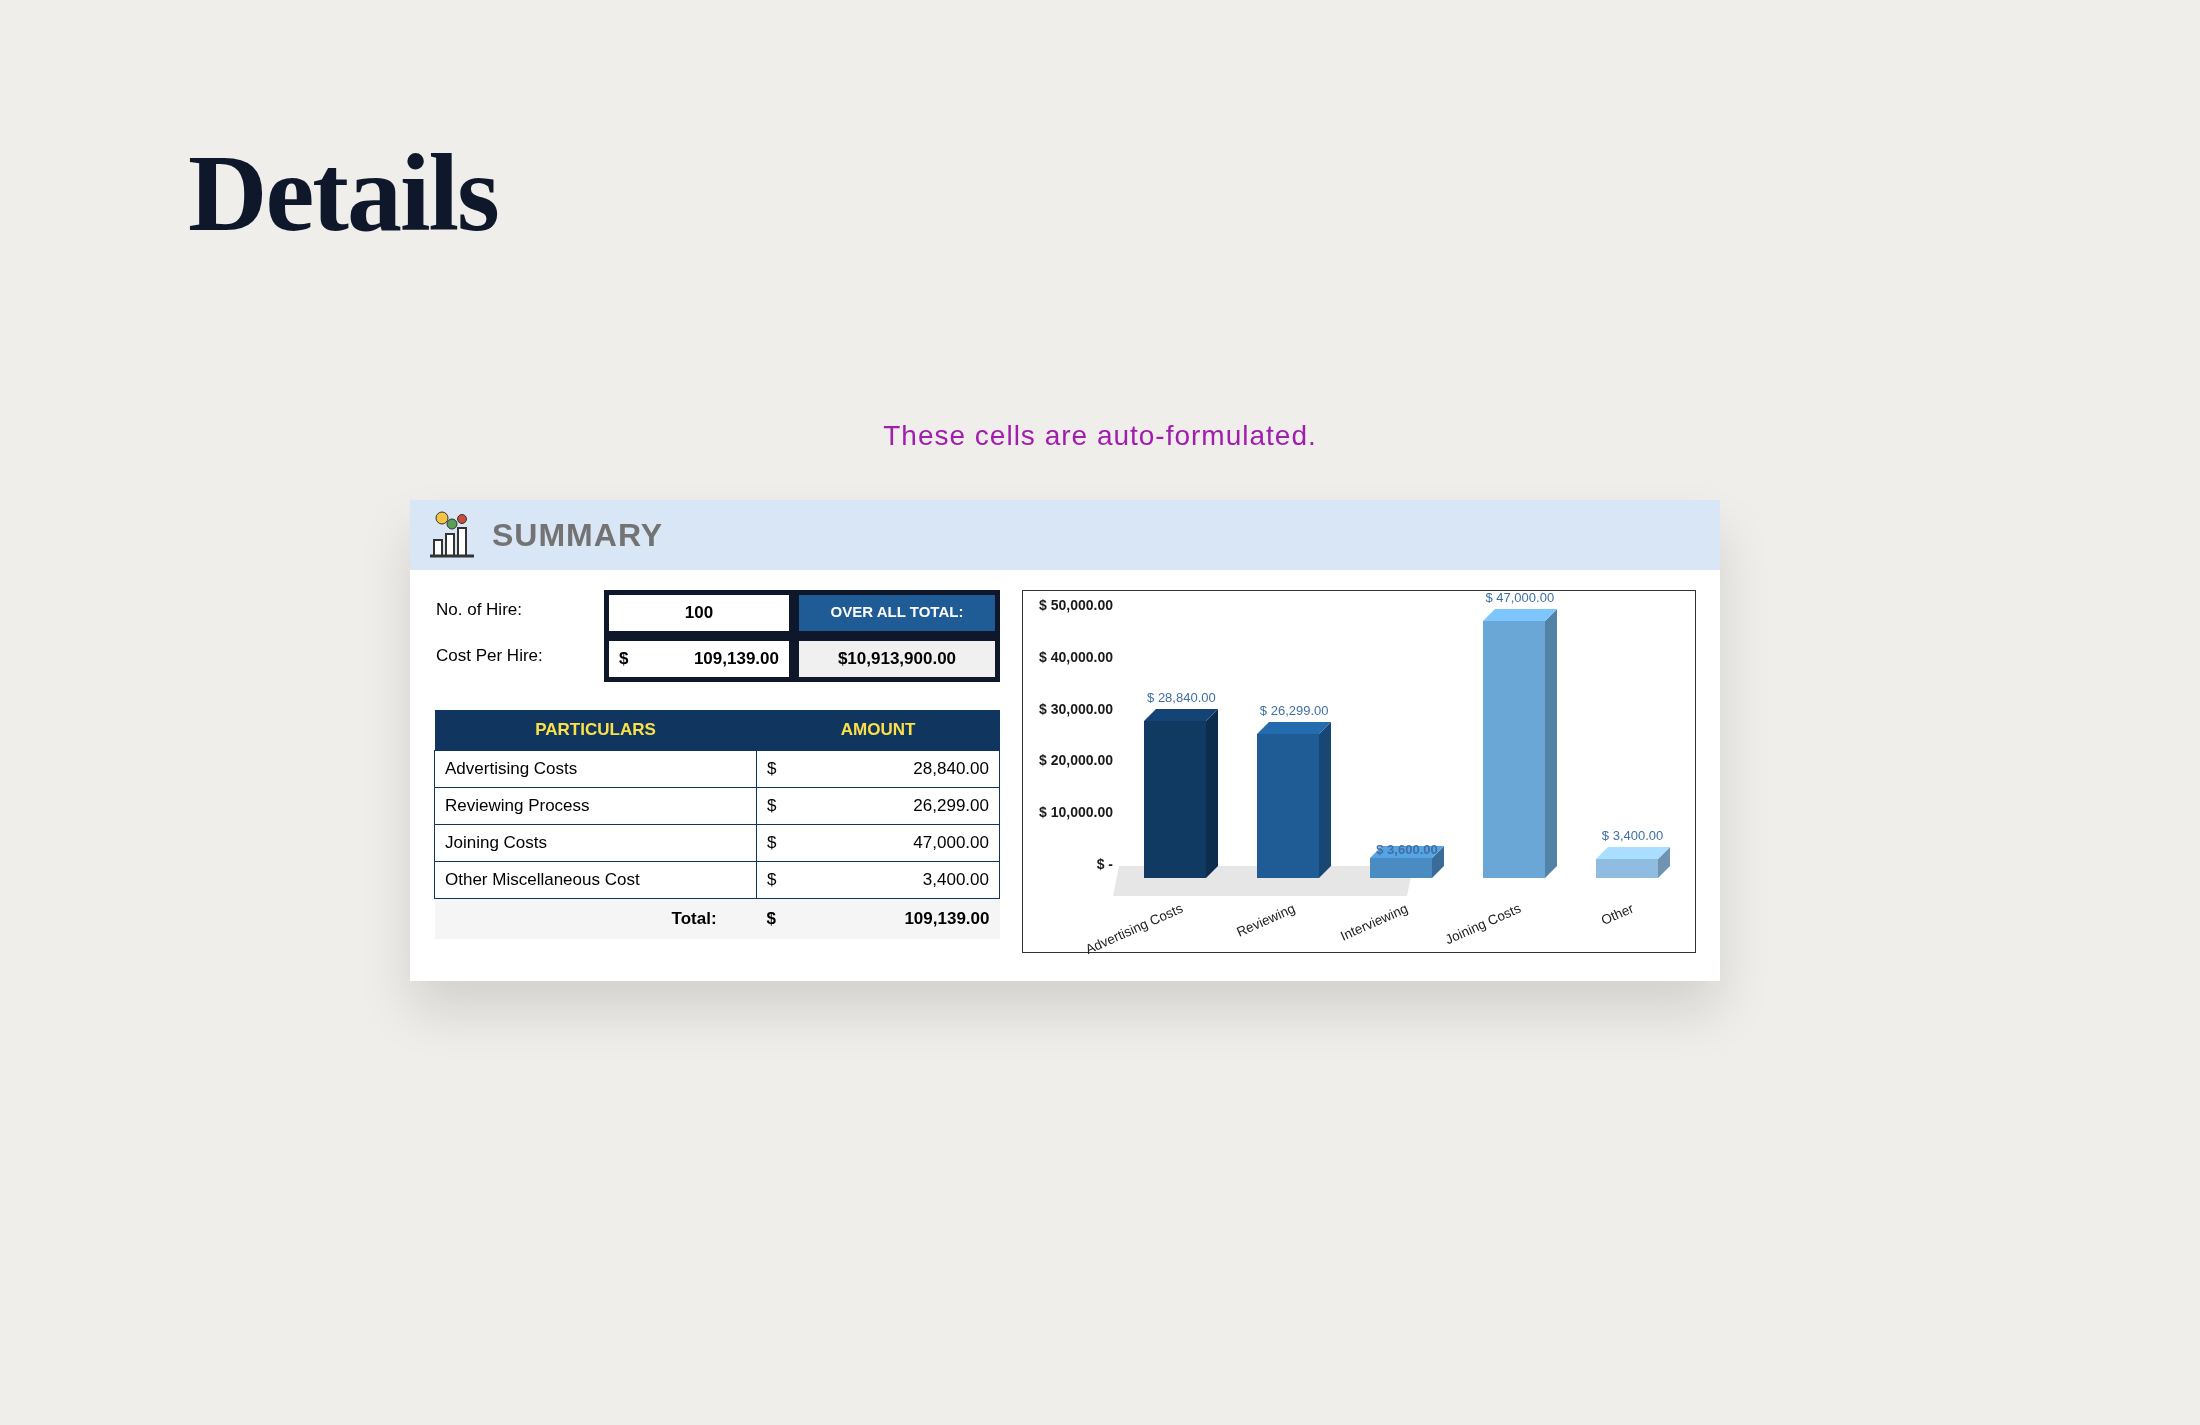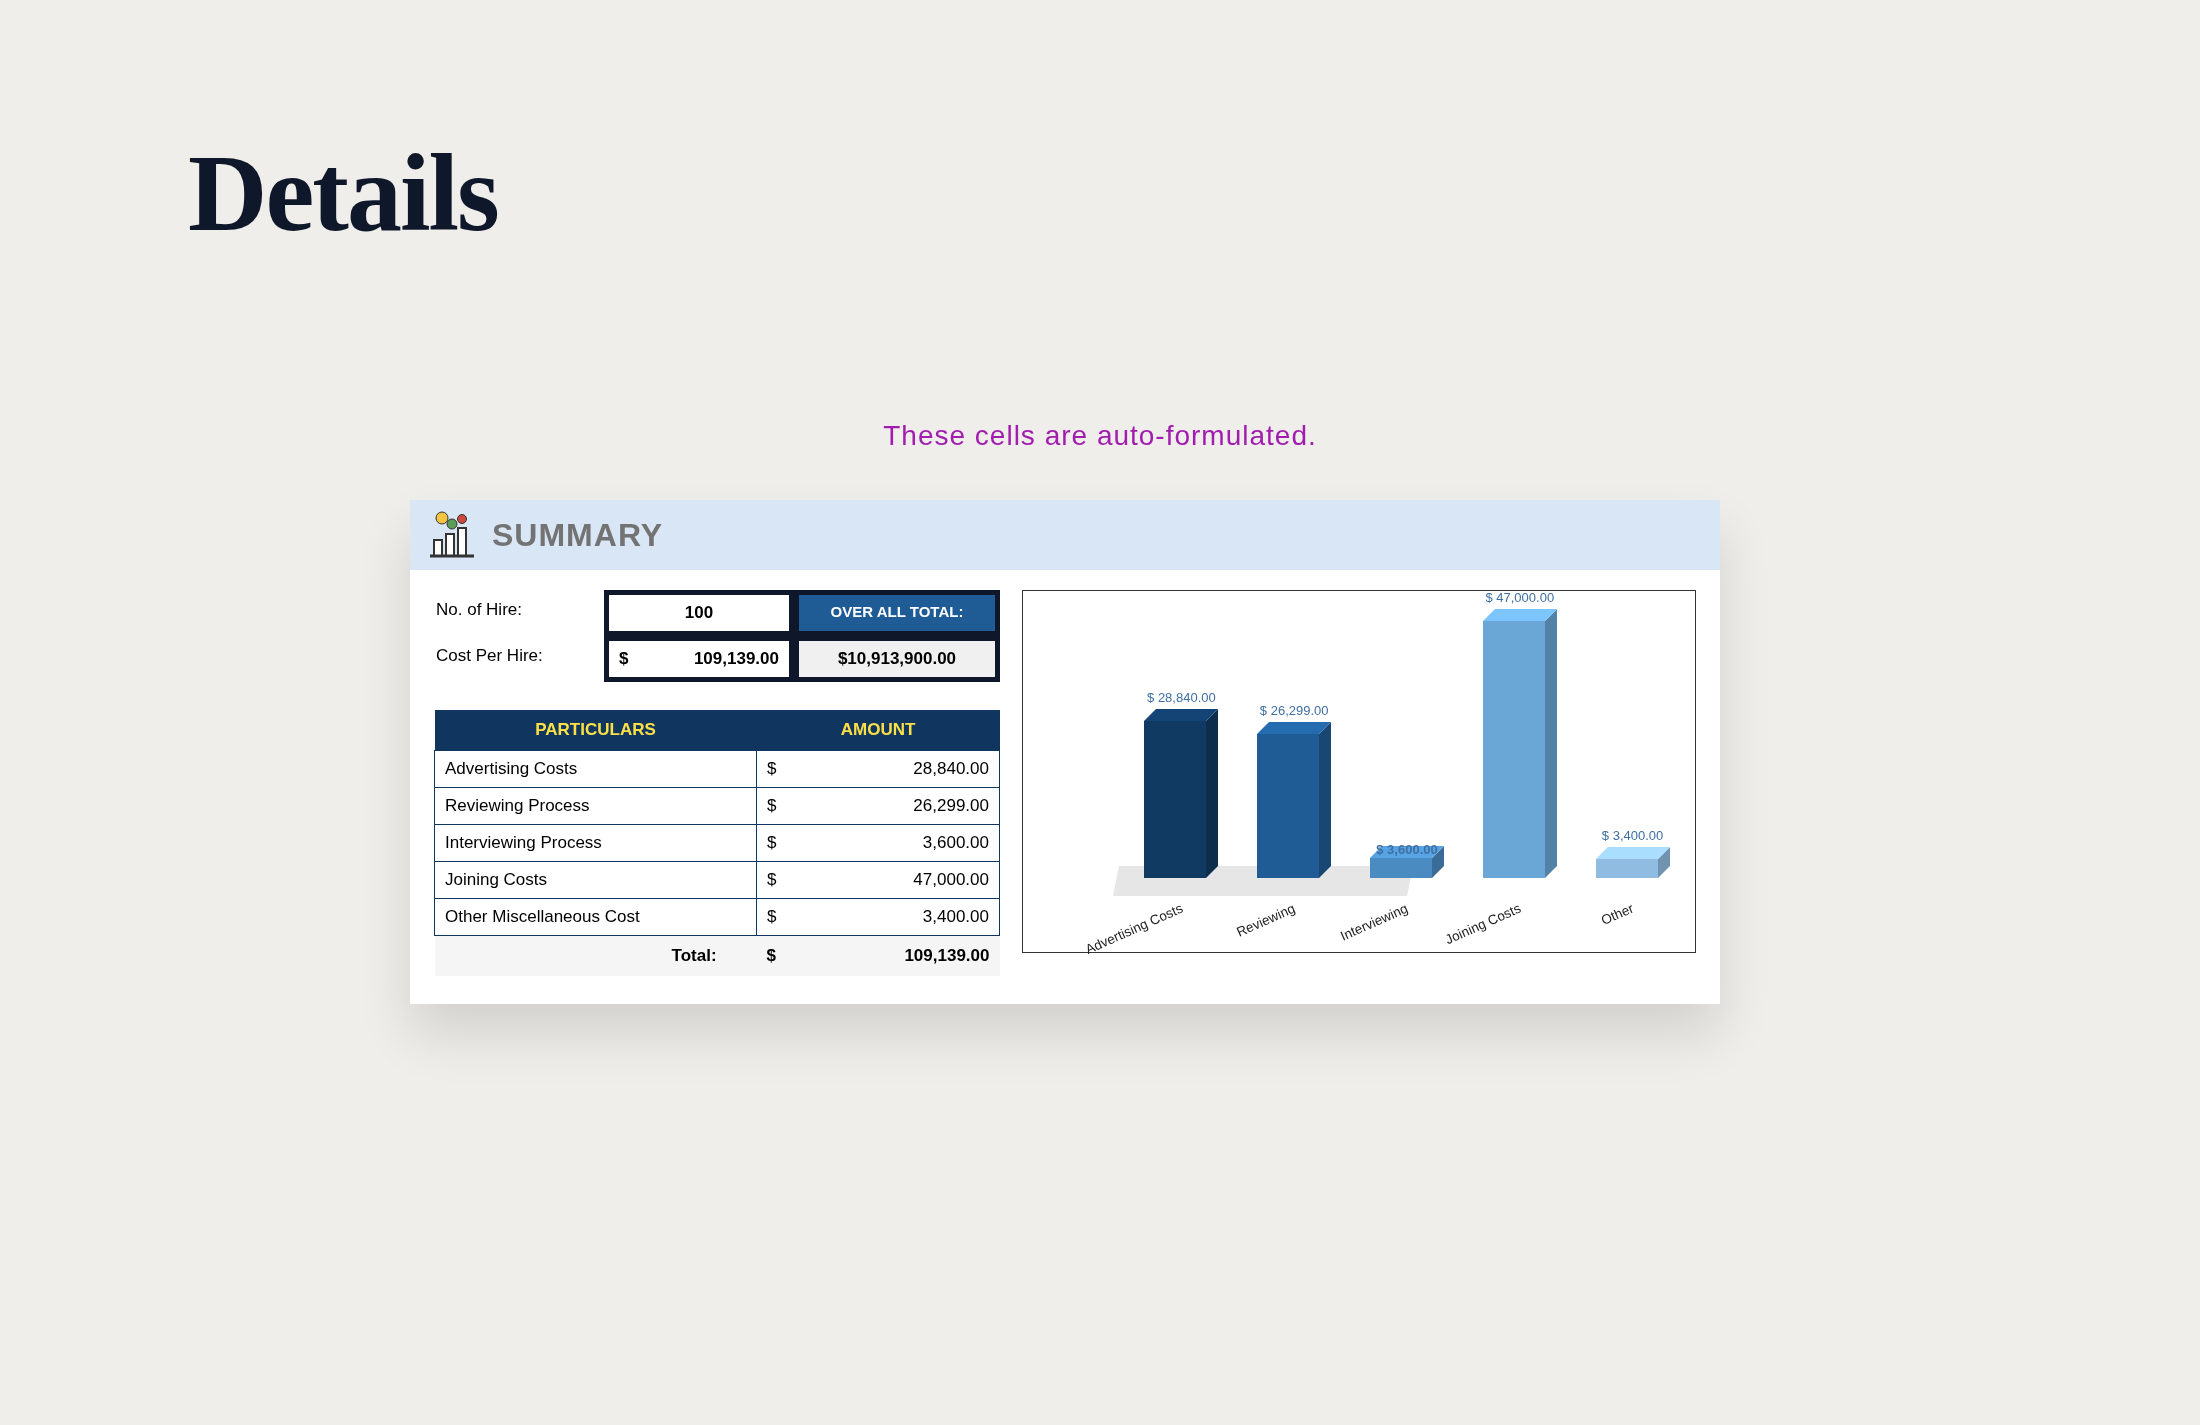--- a/index.html
+++ b/index.html
@@ -198,29 +198,20 @@
           <tr>
             <td>Reviewing Process</td>
             <td>
                 <span class="amt">
                   <span>$</span>
                   <span>26,299.00</span>
                 </span>
               </td>
           </tr>
           <tr>
-            <td>Interviewing Process</td>
-            <td>
-                <span class="amt">
-                  <span>$</span>
-                  <span>3,600.00</span>
-                </span>
-              </td>
-          </tr>
-          <tr>
             <td>Joining Costs</td>
             <td>
                 <span class="amt">
                   <span>$</span>
                   <span>47,000.00</span>
                 </span>
               </td>
           </tr>
           <tr>
             <td>Other Miscellaneous Cost</td>
@@ -241,20 +232,28 @@
                   <span>109,139.00</span>
                 </span>
               </td>
           </tr>
         </tfoot>
       </table>
     </div>
 
     <div class="right">
       <div class="chart-box">
+        <div class="y-axis">
+          <div>$ 50,000.00</div>
+          <div>$ 40,000.00</div>
+          <div>$ 30,000.00</div>
+          <div>$ 20,000.00</div>
+          <div>$ 10,000.00</div>
+          <div>$ -</div>
+        </div>
         <div class="plot" id="plot">
           <svg class="baseline-3d" viewBox="0 0 100 10" preserveAspectRatio="none">
             <polygon points="2,0 100,0 98,10 0,10" fill="#e6e6e6"></polygon>
           </svg>
         <div class="bar3d" style="left: 25.38px; width: 74.04px; height: 169.466px;">
               <div style="position: absolute; left: 62.04px; bottom: 0px; width: 12px; height: 157.466px; background: rgb(13, 45, 77); transform: skewY(-45deg); transform-origin: left bottom;"></div>
               <div style="position: absolute; left: 0px; bottom: 157.466px; width: 62.04px; height: 12px; background: rgb(20, 68, 117); transform: skewX(-45deg); transform-origin: left bottom;"></div>
               <div class="front" style="width: 62.04px; height: 157.466px; background: rgb(17, 58, 99);"></div>
             </div>
             <div class="bar-label" style="left: 62.4px; bottom: 173.466px;">$ 28,840.00</div>

